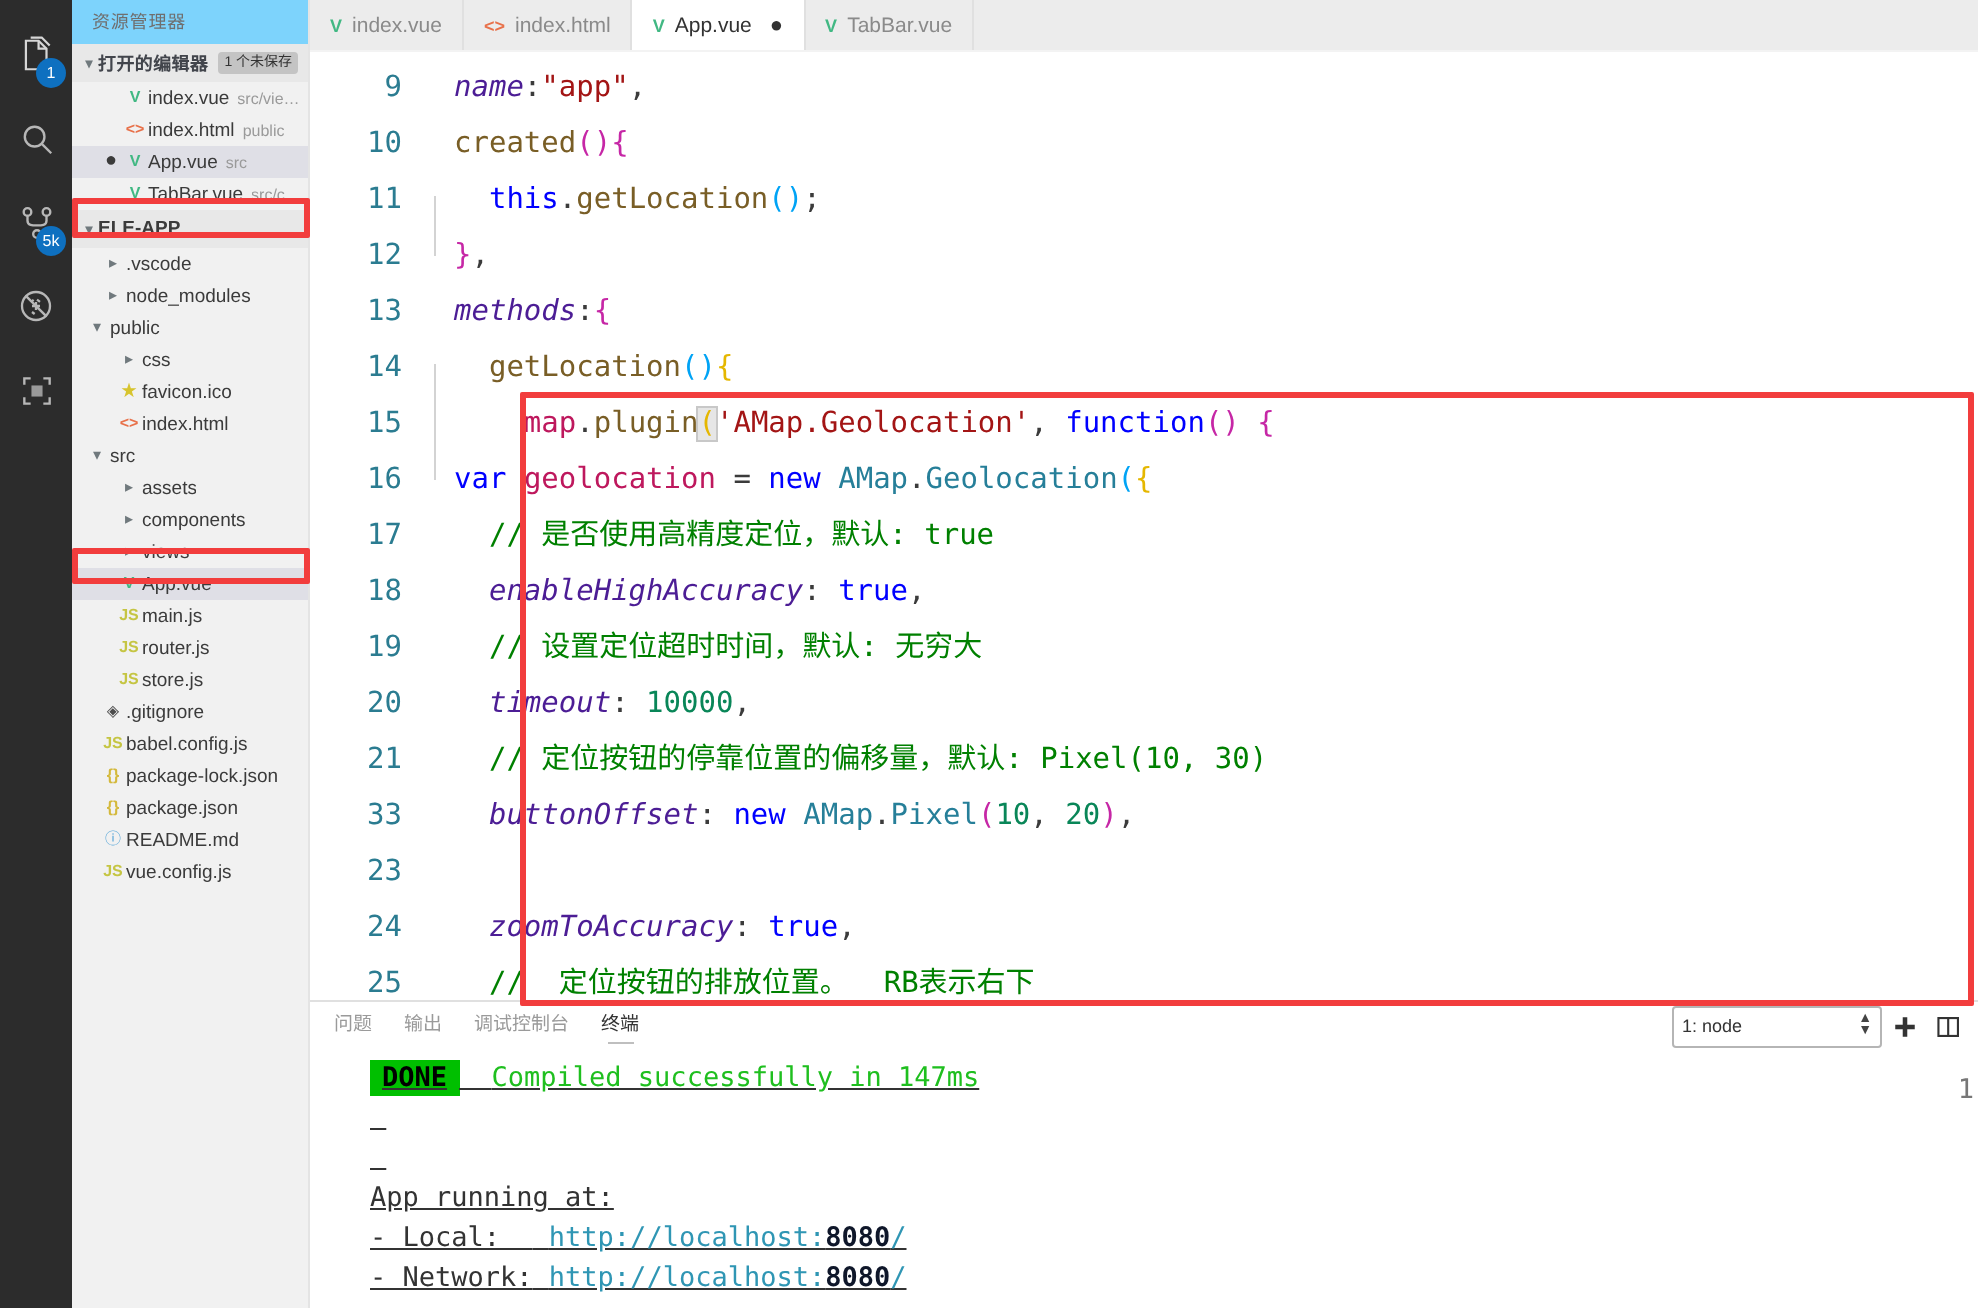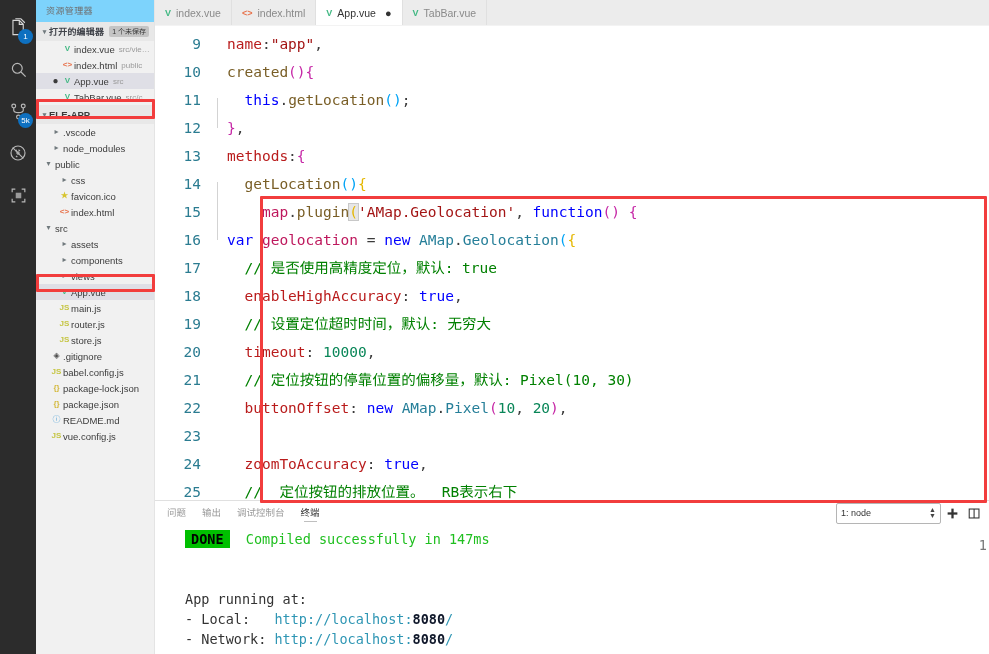--- a/index.html
+++ b/index.html
@@ -234,21 +234,21 @@
   }
   .ctext { white-space: pre; }
 
   
   .t-def   { color: #be185d; }
   .t-kw    { color: #0000ff; }
   .t-str   { color: #a31515; }
   .t-fn    { color: #795e26; }
   .t-num   { color: #098658; }
   .t-cmt   { color: #008000; }
-  .t-prop  { color: #b91c1c; }
+  .t-prop  { color: #4c1d95; font-style: italic; }
   .t-type  { color: #267f99; }
   .t-punct { color: #3b3b3b; }
   .t-brkt-y{ color: #e5b700; }
   .t-brkt-m{ color: #c627a6; }
   .t-brkt-b{ color: #00a3f5; }
   .t-this  { color: #0000ff; }
   .bracket-hl {
     background: #e6e6e6;
     outline: 1px solid #c8c8c8;
   }
@@ -332,20 +332,21 @@
   }
   .terminal {
     flex: 1 1 auto;
     font-family: "DejaVu Sans Mono", monospace;
     font-size: 13.5px;
     line-height: 20px;
     color: #333333;
     padding: 4px 0 12px 30px;
     overflow: hidden;
     position: relative;
+    text-decoration: underline;
   }
   .tline { white-space: pre; height: 20px; }
   .done-badge {
     background: #00bf00;
     color: #000000;
     font-weight: bold;
     padding: 1px 6px;
   }
   .g-green { color: #1fbf1f; }
   .g-cyan  { color: #2f96b4; }
@@ -642,21 +643,21 @@
           <span class="ctext">  <span class="t-prop">timeout</span><span class="t-punct">: </span><span class="t-num">10000</span><span class="t-punct">,</span></span>
         </div>
 
         <div class="cline">
           <span class="gutter">21</span>
           <span class="guide"></span>
           <span class="ctext t-cmt">  // 定位按钮的停靠位置的偏移量，默认: Pixel(10, 30)</span>
         </div>
 
         <div class="cline">
-          <span class="gutter">22</span>
+          <span class="gutter">33</span>
           <span class="guide"></span>
           <span class="ctext">  <span class="t-prop">buttonOffset</span><span class="t-punct">: </span><span class="t-kw">new</span> <span class="t-type">AMap</span><span class="t-punct">.</span><span class="t-type">Pixel</span><span class="t-brkt-m">(</span><span class="t-num">10</span><span class="t-punct">, </span><span class="t-num">20</span><span class="t-brkt-m">)</span><span class="t-punct">,</span></span>
         </div>
 
         <div class="cline">
           <span class="gutter">23</span>
           <span class="guide"></span>
         </div>
 
         <div class="cline">

